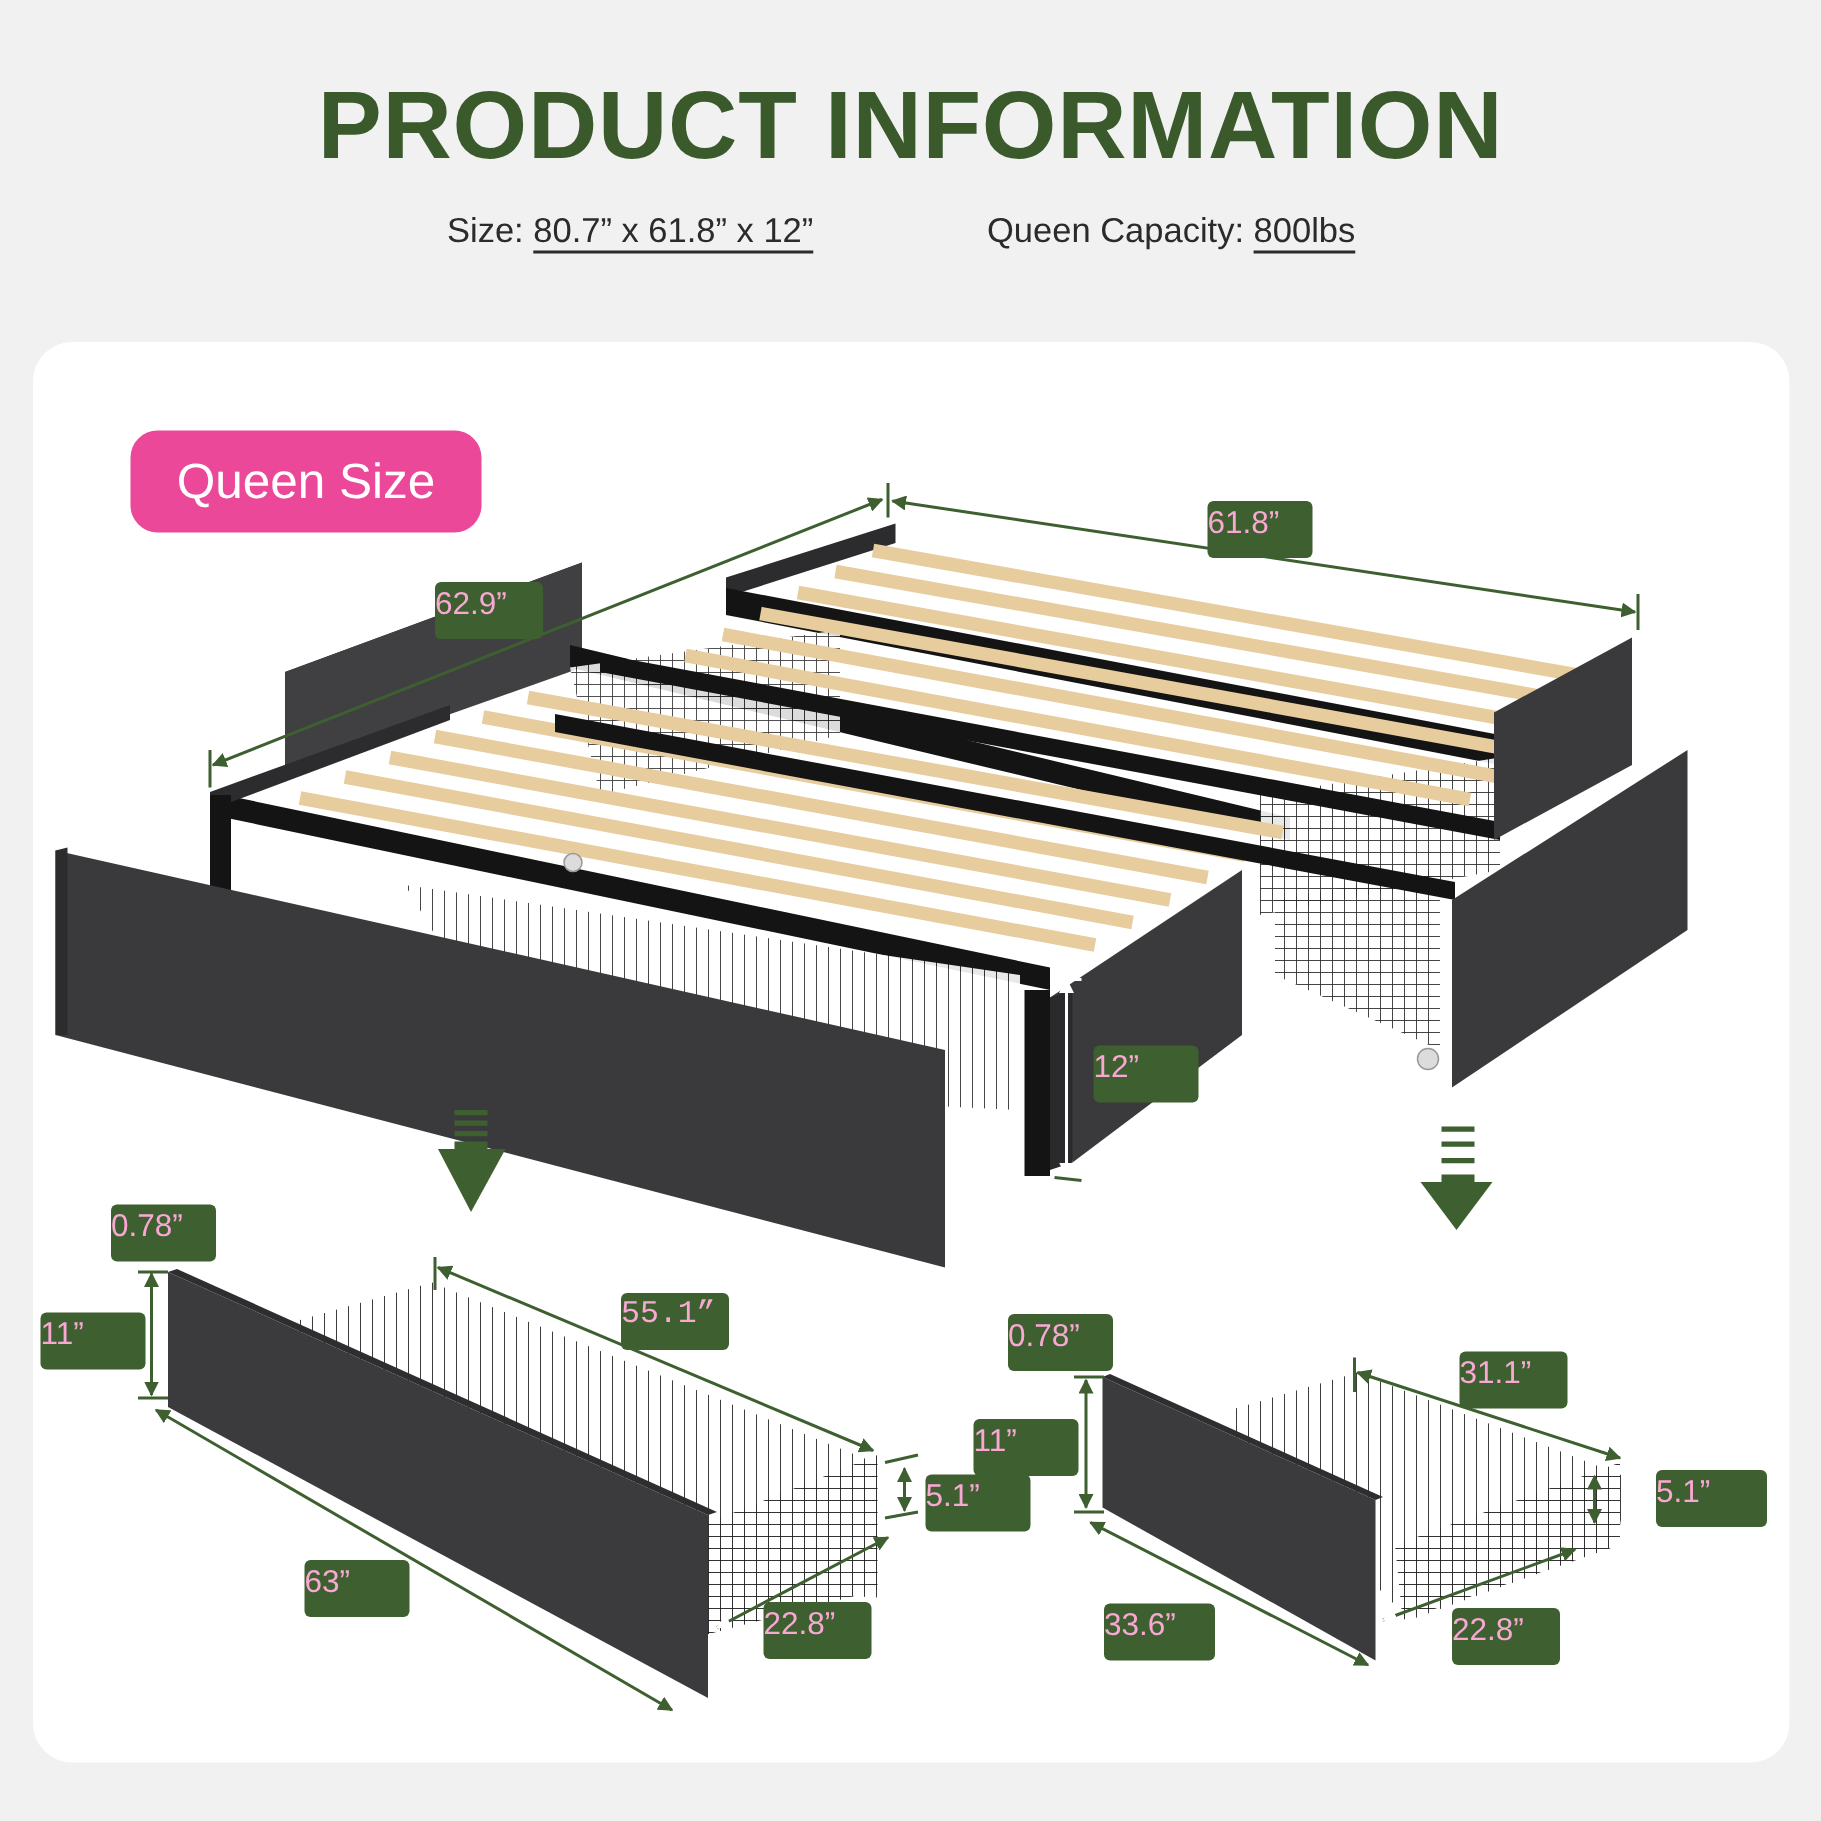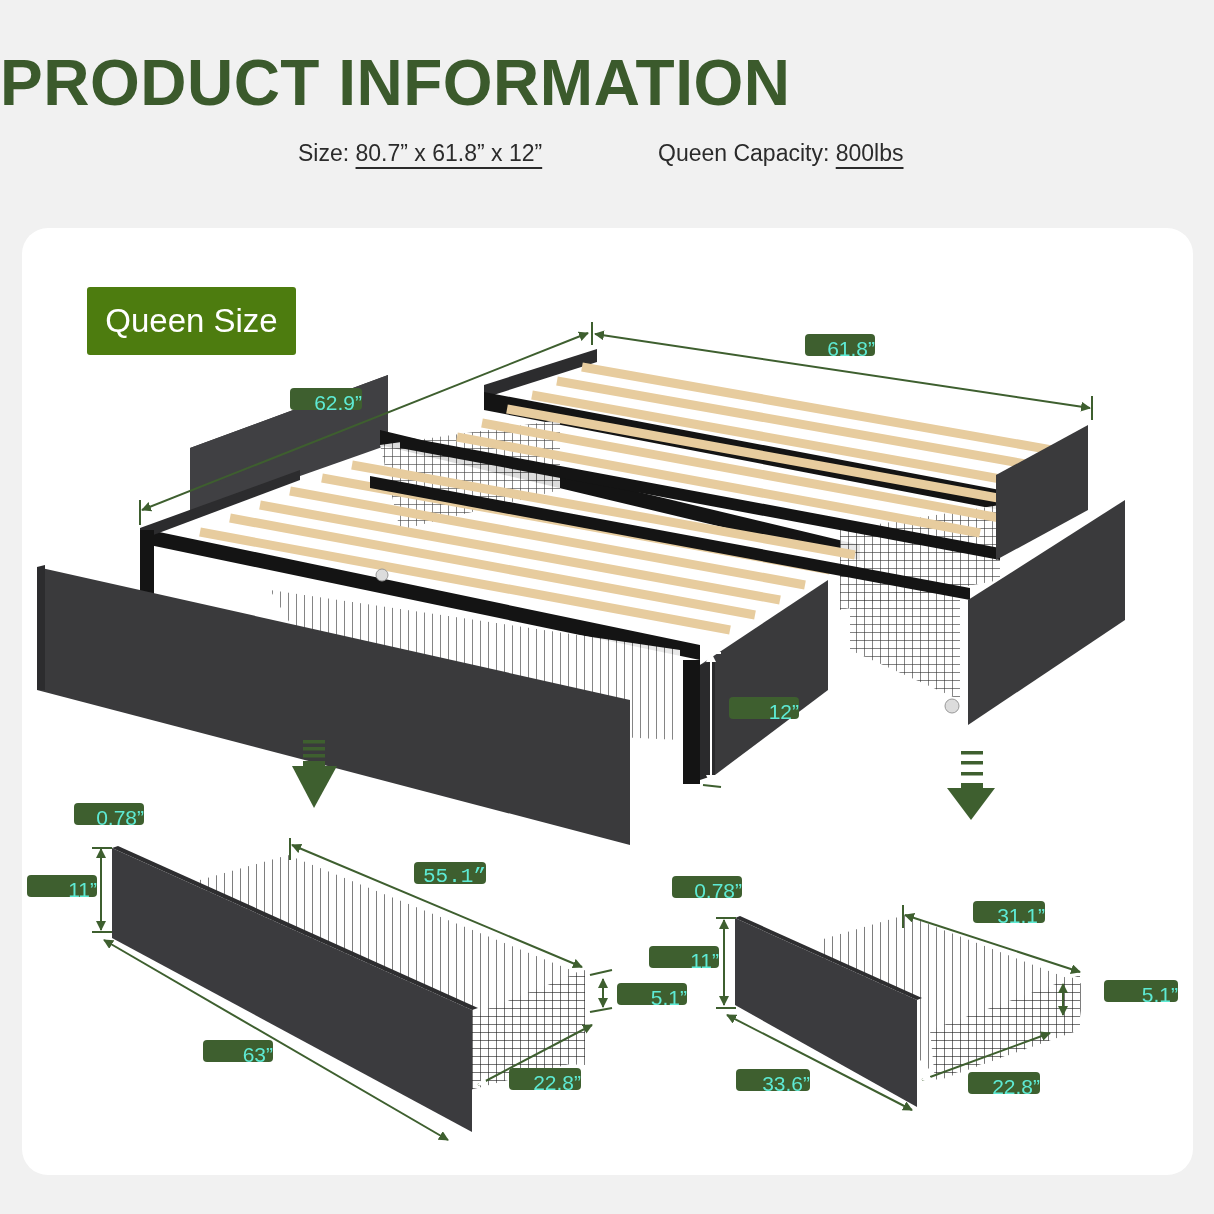--- a/index.html
+++ b/index.html
@@ -5,21 +5,21 @@
   html, body { margin: 0; padding: 0; }
   body {
     width: 1214px; height: 1214px;
     background: #f1f1f1;
     position: relative;
     overflow: hidden;
     font-family: "Liberation Sans", "DejaVu Sans", sans-serif;
   }
   .title {
     position: absolute; left: 0; top: 48px; width: 1214px;
-    text-align: left;
+    text-align: center;
     font-size: 64px; font-weight: 700;
     color: #3b5a2c;
     letter-spacing: 0.5px;
     line-height: 70px;
   }
   .specs {
     position: absolute; top: 140px; left: 0; width: 1214px;
     font-size: 23px; color: #2b2b2b;
   }
   .spec { position: absolute; white-space: nowrap; }
@@ -29,33 +29,33 @@
   .card {
     position: absolute; left: 22px; top: 228px;
     width: 1171px; height: 947px;
     background: #ffffff;
     border-radius: 26px;
   }
   .art { position: absolute; left: 0; top: 0; }
   .tag {
     position: absolute;
     background: #3e5f2f;
-    color: #5eead4;
+    color: #f9a8d4;
     border-radius: 4px;
-    text-align: right;
+    text-align: left;
     font-size: 21px;
     line-height: 30px;
-    height: 22px;
+    height: 38px;
     white-space: nowrap;
   }
   .queen {
     position: absolute; left: 87px; top: 287px;
-    width: 209px; height: 68px;
-    background: #4d7c0f; color: #fff;
-    border-radius: 3px;
+    width: 234px; height: 68px;
+    background: #ec4899; color: #fff;
+    border-radius: 18px;
     font-size: 33px; line-height: 68px; text-align: center;
   }
 </style>
 </head>
 <body>
 
 <div class="title">PRODUCT INFORMATION</div>
 
 <div class="specs">
   <div class="spec spec-size">

